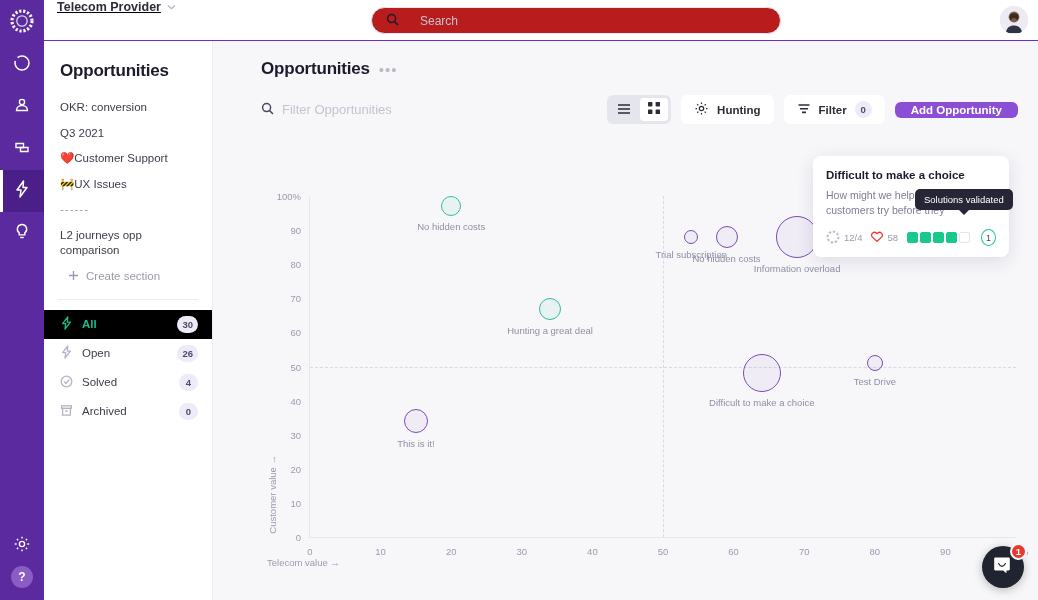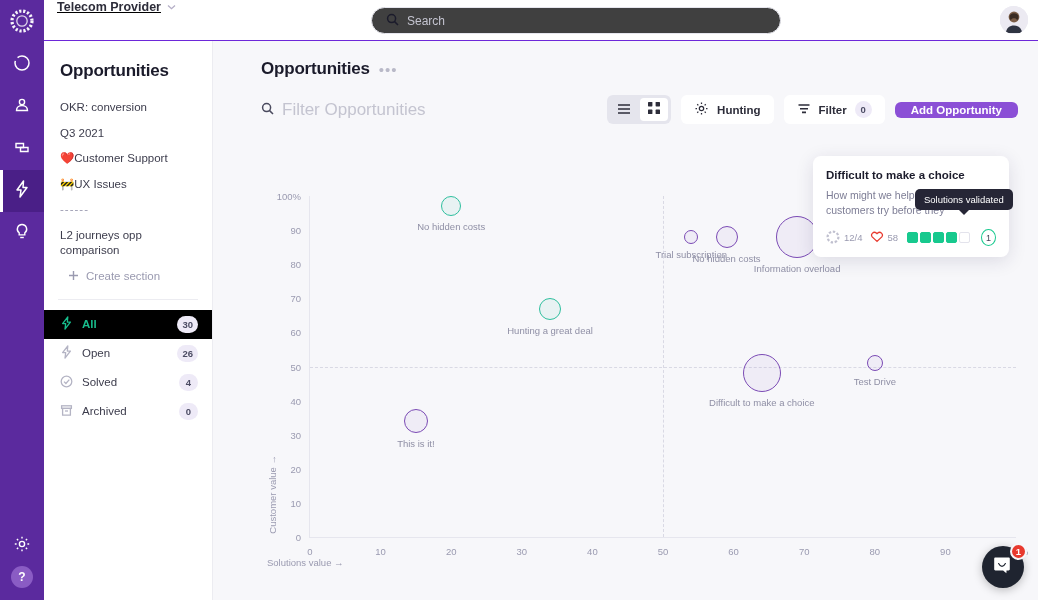--- a/index.html
+++ b/index.html
@@ -55,22 +55,22 @@
     display: flex; align-items: center; gap: 6px; cursor: pointer;
   }
   .chev { color: #b4aec6; font-size: 9px; }
   .searchwrap {
     position: absolute; left: 327px; top: 7px;
     width: 410px; height: 27px;
   }
   .searchbox {
     width: 100%; height: 100%;
     border: 1px solid #e6e6ee; border-radius: 14px;
-    display: flex; align-items: center; gap: 8px;
-    padding: 7px 14px; background: #404040;
+    display: flex; align-items: center; gap: 21px;
+    padding: 7px 14px; background: #b91c1c;
   }
   .searchbox .ph { color: #c4c4d0; font-size: 12px; }
   .avatar {
     position: absolute; right: 10px; top: 6px;
     width: 28px; height: 28px; border-radius: 50%;
     overflow: hidden; background:#e8e8ef; cursor: pointer;
   }
 
   
   .body { flex: 1 1 auto; display: flex; min-height: 0; }
@@ -116,21 +116,21 @@
     padding: 18px 0 0 48px;
   }
   .main-title { font-size: 17px; font-weight: bold; color: #1b1b2b; letter-spacing:-0.2px;}
   .dots { color: #b9b9c8; font-size: 15px; letter-spacing:1px; cursor:pointer; line-height:1;}
 
   .toolbar {
     display: flex; align-items: center;
     padding: 16px 20px 0 48px; gap: 10px;
   }
   .filterinput { display: flex; align-items: center; gap: 8px; flex: 1 1 auto; }
-  .filterinput .ph { color: #c4c4d0; font-size: 17px; }
+  .filterinput .ph { color: #c4c4d0; font-size: 13px; }
 
   .segmented {
     display: flex; background: #e5e5ed; border-radius: 6px; padding: 3px; gap: 2px;
   }
   .seg {
     width: 28px; height: 23px; border-radius: 4px;
     display: flex; align-items: center; justify-content: center; cursor: pointer;
   }
   .seg.on { background: #ffffff; }
 
@@ -460,21 +460,21 @@
             <span class="cnt">0</span>
           </div>
 
           <div class="btn primary">
             <span>Add Opportunity</span>
           </div>
         </div>
 
         <div class="chart">
           <div class="axlabel-y">Customer value →</div>
-          <div class="axlabel-x">Solutions value →</div>
+          <div class="axlabel-x">Telecom value →</div>
 
           <div class="plot" id="plot">
             <div class="gridline-h" style="top:50%;"></div>
             <div class="gridline-v" style="left:50%;"></div>
           <div class="ytick" style="top: 100%;">0</div>
               <div class="ytick" style="top: 90%;">10</div>
               <div class="ytick" style="top: 80%;">20</div>
               <div class="ytick" style="top: 70%;">30</div>
               <div class="ytick" style="top: 60%;">40</div>
               <div class="ytick" style="top: 50%;">50</div>

